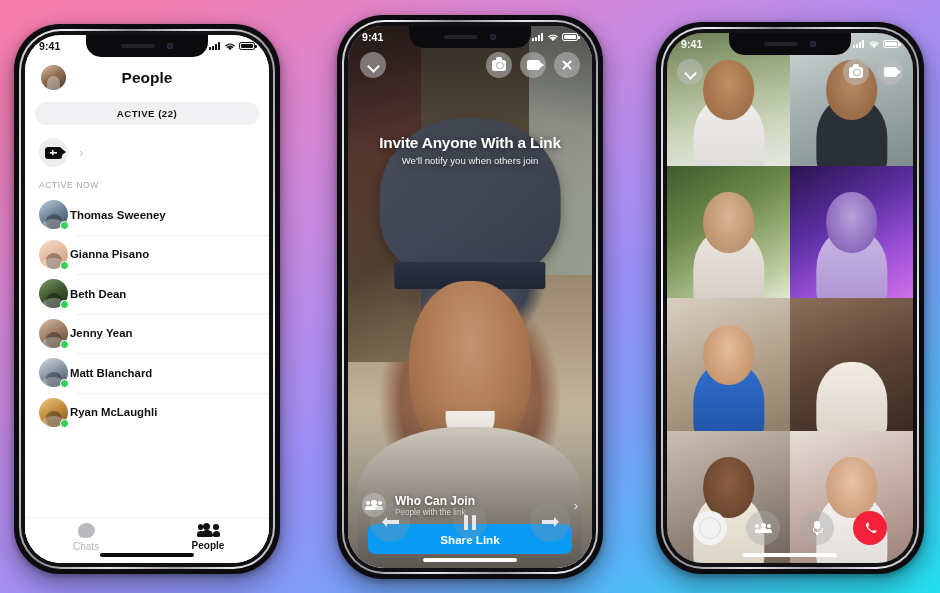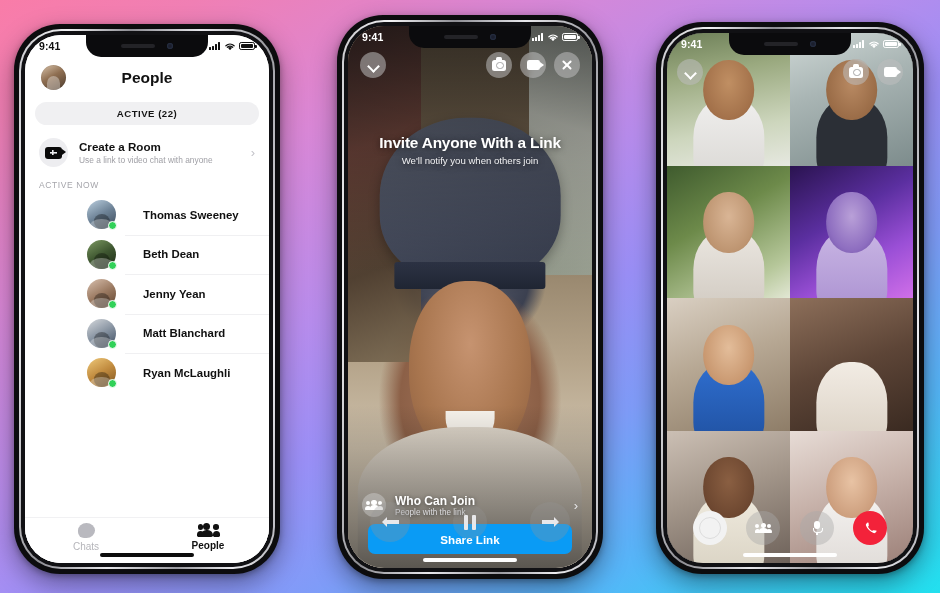--- a/index.html
+++ b/index.html
@@ -127,22 +127,22 @@
   .room-title { font-size: 11.6px; font-weight: bold; color: #101010; line-height: 1.35; }
   .room-sub { font-size: 8.4px; color: #a0a0a6; line-height: 1.35; }
   .chev { color: #c3c3c9; font-size: 13px; font-weight: 300; }
 
   .active-now {
     font-size: 8.5px; color: #a5a5ab; letter-spacing: .6px;
     padding: 4px 14px 5px;
   }
   .contact-list { overflow: hidden; }
   .contact {
-    display: flex; align-items: center; gap: 27px;
-    padding: 6px 14px; position: relative; height: 39.5px; margin-left: 48px;
+    display: flex; align-items: center; gap: 2px;
+    padding: 6px 14px; position: relative; height: 39.5px;
   }
   .contact + .contact::before {
     content: ""; position: absolute; left: 52px; right: 0; top: 0;
     height: 1px; background: #f0f0f2;
   }
   .c-av {
     width: 29px; height: 29px; border-radius: 50%; position: relative;
     flex: 0 0 auto; overflow: visible;
   }
   .c-av .pic {
@@ -393,36 +393,39 @@
       </div>
 
       <div class="p1-tabs">
         <div class="p1-tab active">ACTIVE (22)</div>
       </div>
 
       <div class="room-row">
         <div class="room-ic-wrap">
                 <div class="room-ic"></div>
               </div>
-        <div class="room-txt">
-          <div class="room-title">Create a Room</div>
-          <div class="room-sub">Use a link to video chat with anyone</div>
-        </div>
         <div class="chev">›</div>
       </div>
 
       <div class="active-now">ACTIVE NOW</div>
 
       <div class="contact-list" id="contactList">
               <div class="contact">
                 <div class="c-av">
                   <div class="pic" style="background:linear-gradient(150deg,#bcd0e0,#6d8296 50%,#3b4a58)"></div>
                   <div class="dot"></div>
                 </div>
                 <div class="c-name">Thomas Sweeney</div>
+              </div>
+              <div class="contact">
+                <div class="c-av">
+                  <div class="pic" style="background:linear-gradient(150deg,#f6ded0,#e2b89a 55%,#c99a78)"></div>
+                  <div class="dot"></div>
+                </div>
+                <div class="c-name">Gianna Pisano</div>
               </div>
               <div class="contact">
                 <div class="c-av">
                   <div class="pic" style="background:linear-gradient(150deg,#7d9a63,#3e5630 50%,#1d2a16)"></div>
                   <div class="dot"></div>
                 </div>
                 <div class="c-name">Beth Dean</div>
               </div>
               <div class="contact">
                 <div class="c-av">

